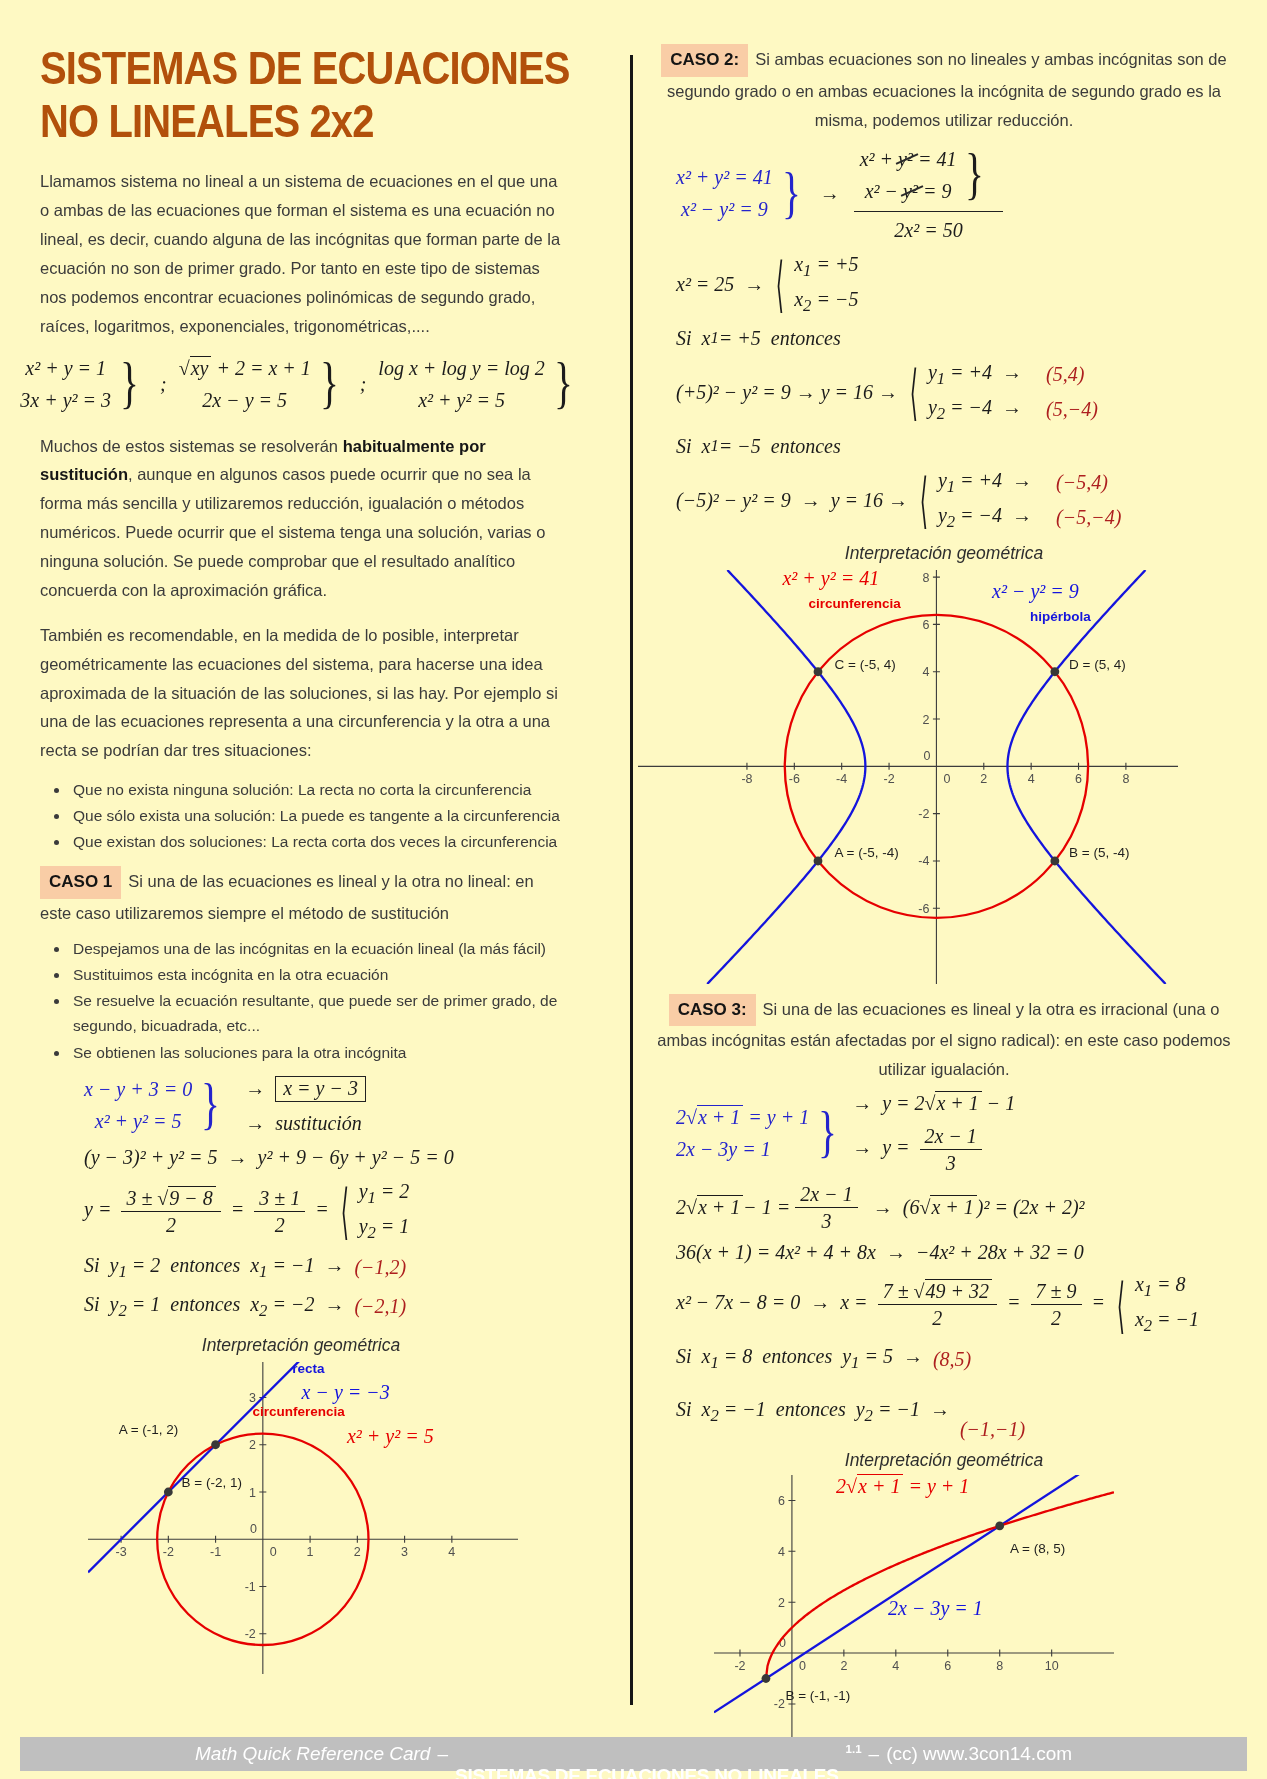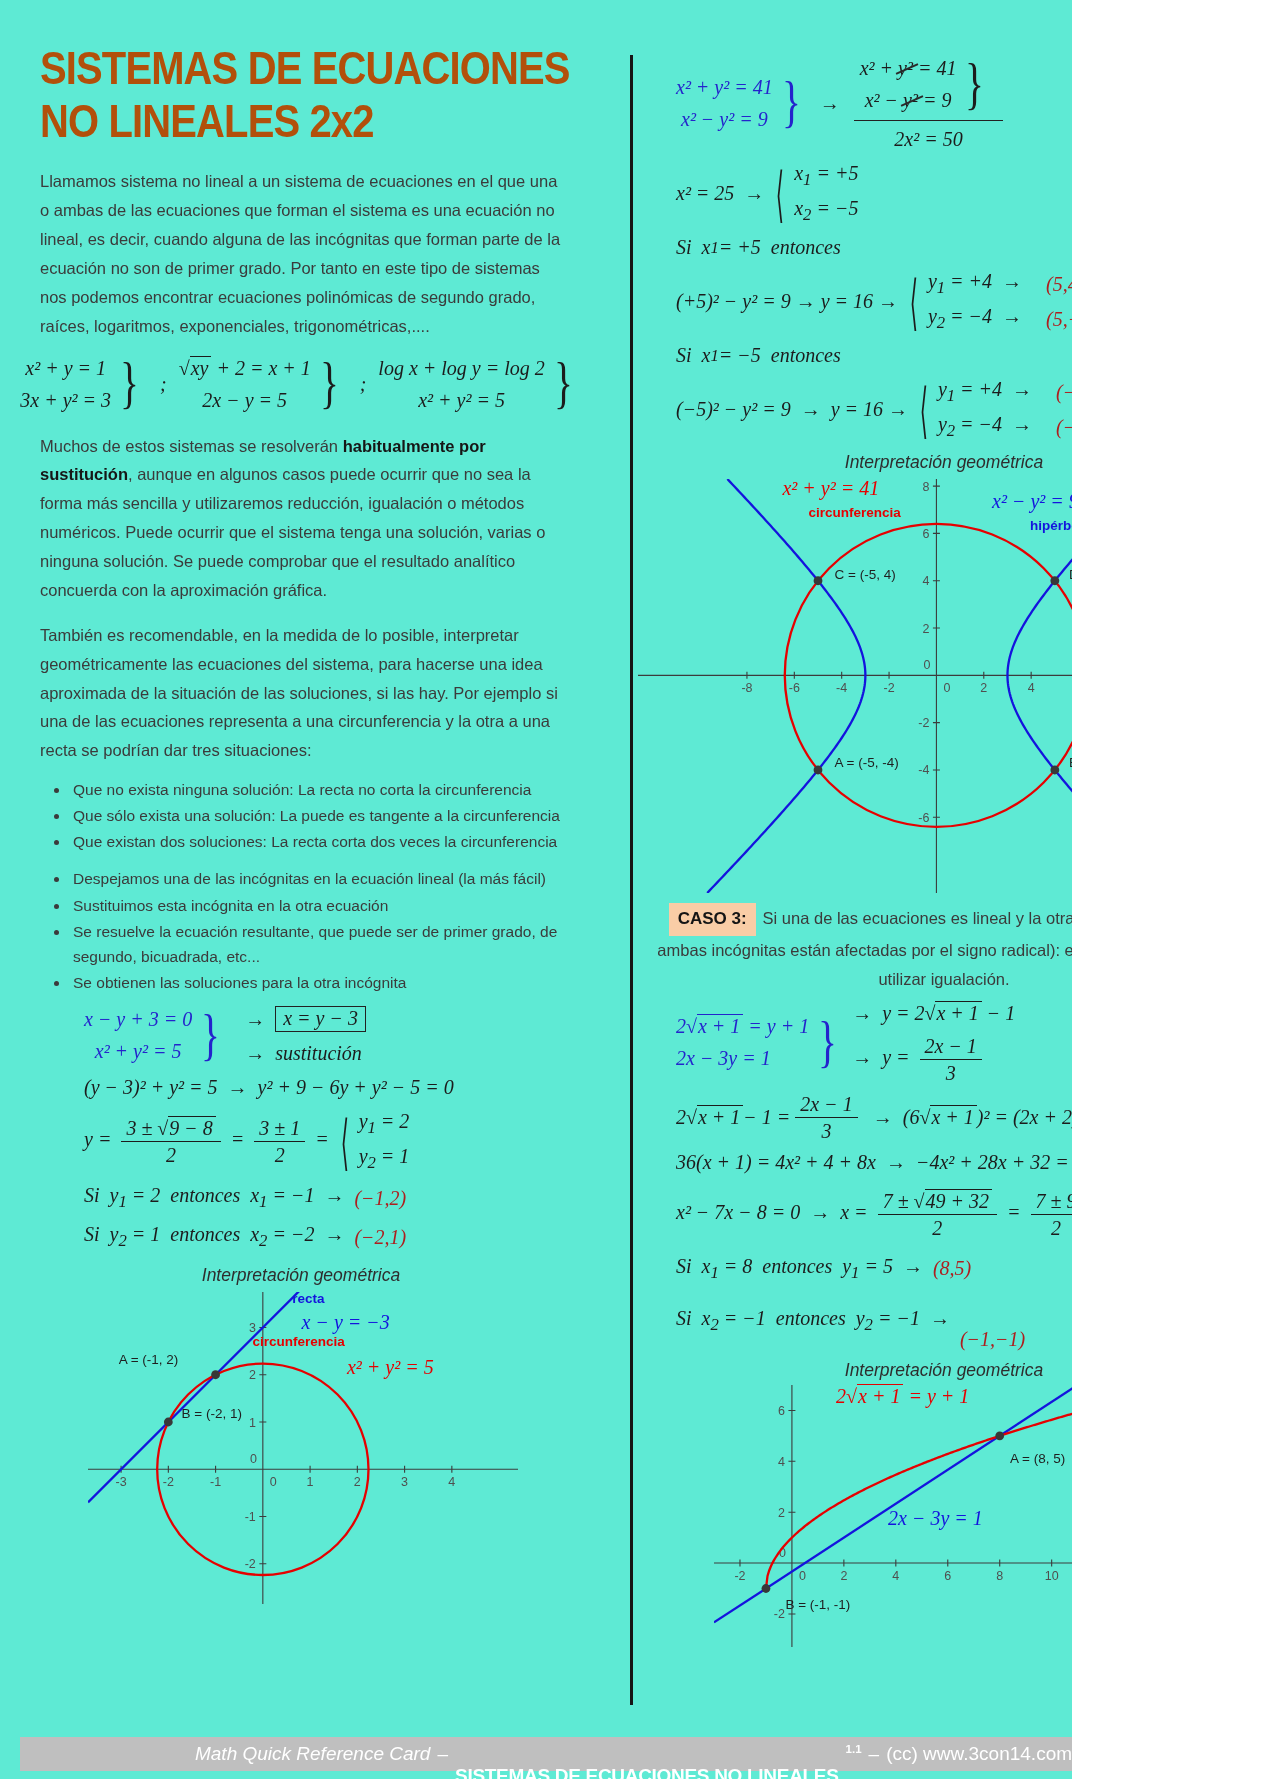--- a/index.html
+++ b/index.html
@@ -1,16 +1,16 @@
 <!DOCTYPE html>
 <html><head>
 <meta charset="utf-8">
 <style>
   html,body{margin:0;padding:0;background:#ffffff;}
-  .page{position:relative;width:1072px;height:1779px;background:#5eead4;overflow:hidden;
+  .page{position:relative;width:1267px;height:1779px;background:#fef9c3;overflow:hidden;
         font-family:"Liberation Sans",sans-serif;color:#3b3b3b;}
   .col-left{position:absolute;left:40px;top:42px;width:522px;}
   .col-right{position:absolute;left:654px;top:44px;width:580px;}
   .divider{position:absolute;left:630px;top:55px;width:2.5px;height:1650px;background:#161616;}
 
   h1.title{margin:0 0 20px 0;color:#b2500b;font-weight:bold;font-size:47px;line-height:1.12;
            letter-spacing:-1px;transform:scaleX(0.85);transform-origin:0 50%;width:620px;}
   .t-line{white-space:nowrap;}
 
   p.body{margin:0 0 16px 0;font-size:16.5px;line-height:1.75;text-align:left;}
@@ -109,20 +109,21 @@
     <p class="body"><span>Muchos de estos sistemas se resolverán </span><span class="bold-black">habitualmente por sustitución</span><span>, aunque en algunos casos puede ocurrir que no sea la forma más sencilla y utilizaremos reducción, igualación o métodos numéricos. Puede ocurrir que el sistema tenga una solución, varias o ninguna solución. Se puede comprobar que el resultado analítico concuerda con la aproximación gráfica.</span></p>
 
     <p class="body" style="margin-bottom:12px;">También es recomendable, en la medida de lo posible, interpretar geométricamente las ecuaciones del sistema, para hacerse una idea aproximada de la situación de las soluciones, si las hay. Por ejemplo si una de las ecuaciones representa a una circunferencia y la otra a una recta se podrían dar tres situaciones:</p>
 
     <ul class="blist">
       <li>Que no exista ninguna solución: La recta no corta la circunferencia</li>
       <li>Que sólo exista una solución: La puede es tangente a la circunferencia</li>
       <li>Que existan dos soluciones: La recta corta dos veces la circunferencia</li>
     </ul>
 
+    <p class="caso-par" style="margin-bottom:8px;"><span class="caso-badge">CASO 1</span><span>Si una de las ecuaciones es lineal y la otra no lineal: en este caso utilizaremos siempre el método de sustitución</span></p>
 
     <ul class="blist" style="margin-bottom:8px;">
       <li>Despejamos una de las incógnitas en la ecuación lineal (la más fácil)</li>
       <li>Sustituimos esta incógnita  en la otra ecuación</li>
       <li>Se resuelve la ecuación resultante, que puede ser de primer grado, de segundo, bicuadrada, etc...</li>
       <li>Se obtienen las soluciones para la otra incógnita</li>
     </ul>
 
     <div class="math mblock">
       <div class="mline">
@@ -189,20 +190,21 @@
           <path d="M0 210.36363636363637 L430 -219.81818181818184" stroke="#1414dd" stroke-width="2.3" fill="none"></path>
           <ellipse cx="174.83516483516482" cy="177.27272727272728" rx="105.66035131868131" ry="105.70502800000001" stroke="#e60000" stroke-width="2.3" fill="none"></ellipse>
           <circle cx="127.58241758241758" cy="82.72727272727273" r="4.4" fill="#383838"></circle>
           <circle cx="80.32967032967034" cy="130" r="4.4" fill="#383838"></circle>
         </svg><span class="glabel gl-name" style="left: 204.132px; top: 0.472727px; color: rgb(20, 20, 221);">recta</span><span class="glabel gl-eq" style="left: 213.582px; top: 20.3273px; color: rgb(20, 20, 221);">x − y = −3</span><span class="glabel gl-name" style="left: 164.44px; top: 43.0182px; color: rgb(230, 0, 0);">circunferencia</span><span class="glabel gl-eq" style="left: 258.945px; top: 64.7636px; color: rgb(230, 0, 0);">x² + y² = 5</span><span class="glabel gl-pt" style="left: 30.7143px; top: 61.4545px;">A = (-1, 2)</span><span class="glabel gl-pt" style="left: 93.5604px; top: 114.873px;">B = (-2, 1)</span></div>
   </div>
 
   <div class="divider"></div>
 
   <div class="col-right">
+    <p class="caso-par caso-center" style="margin-bottom:6px;"><span class="caso-badge">CASO 2:</span><span>Si ambas ecuaciones son no lineales y ambas incógnitas son de segundo grado o en ambas ecuaciones la incógnita de segundo grado es la misma, podemos utilizar reducción.</span></p>
 
     <div class="math mblock-r">
       <div class="mline">
         <span class="syscol blue">
           <span>x² + y² = 41</span>
           <span>x² − y² = 9</span>
         </span>
           <span class="brace"></span>
         <span class="arr">→</span>
         <span class="redcol">

